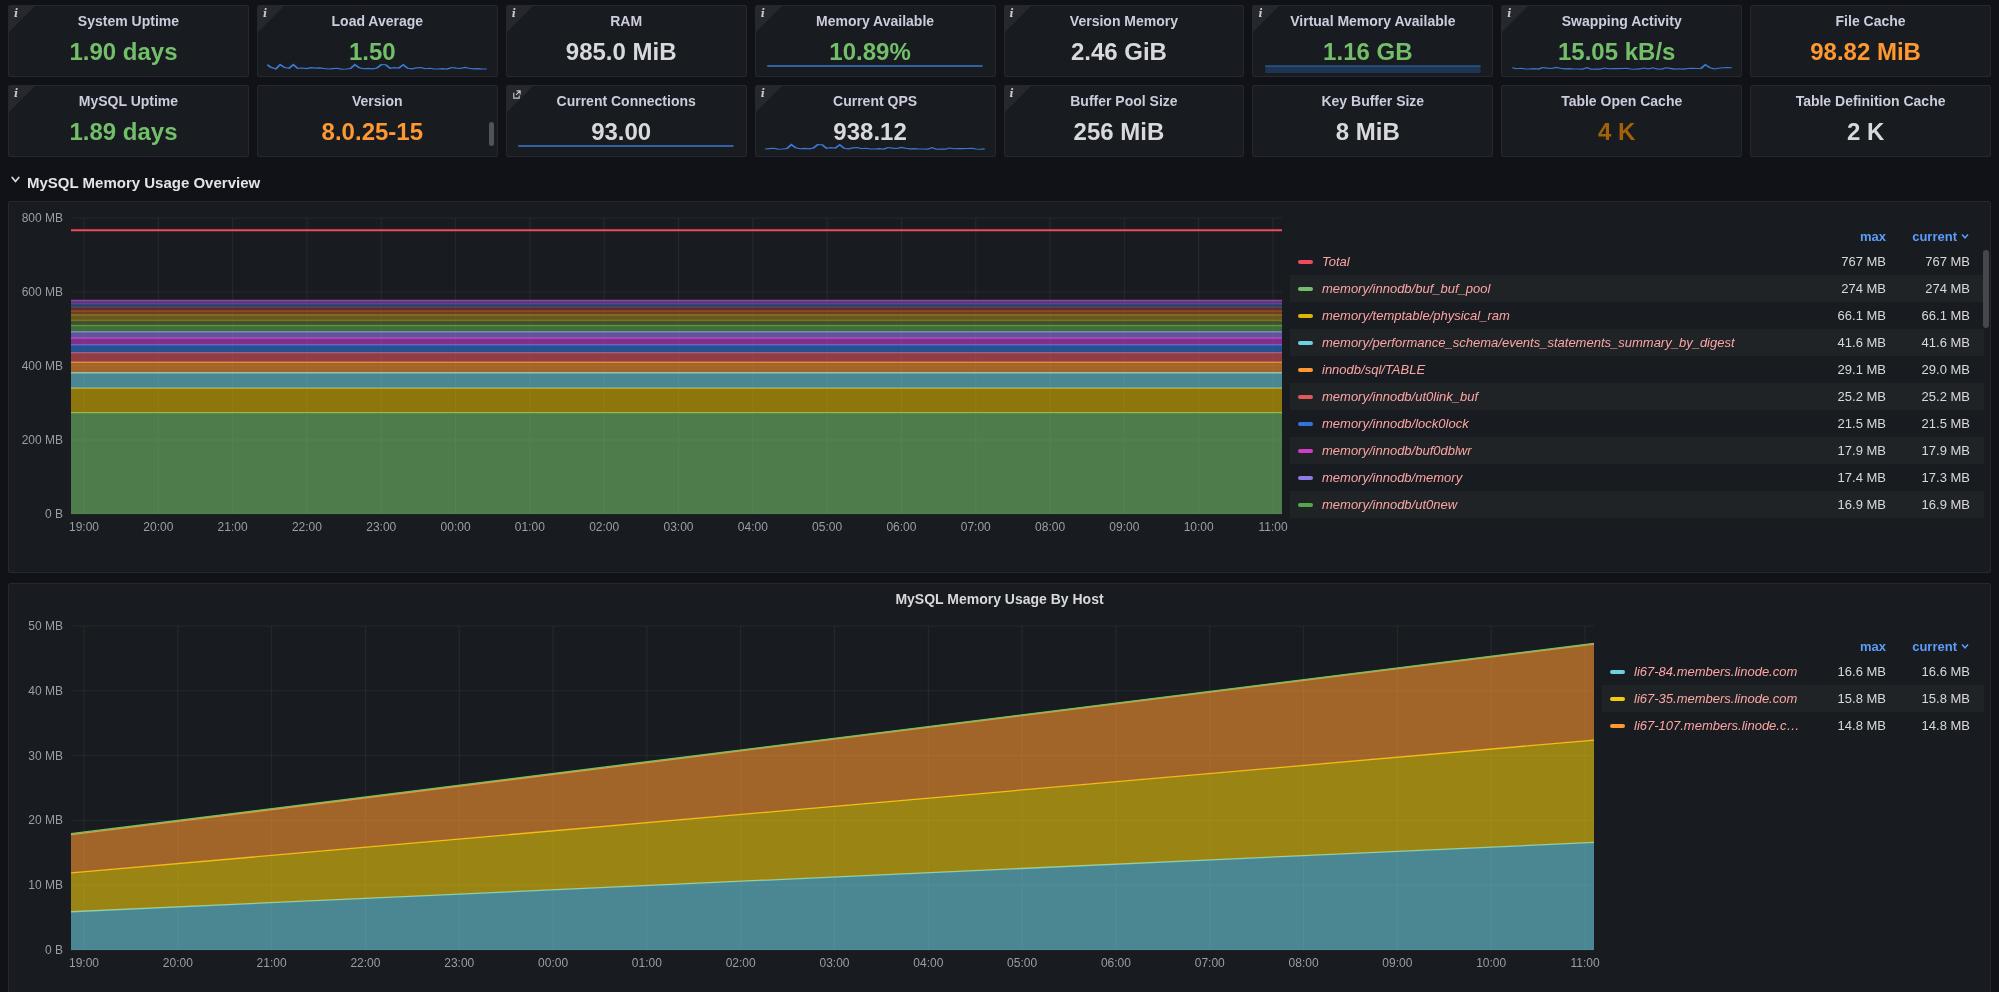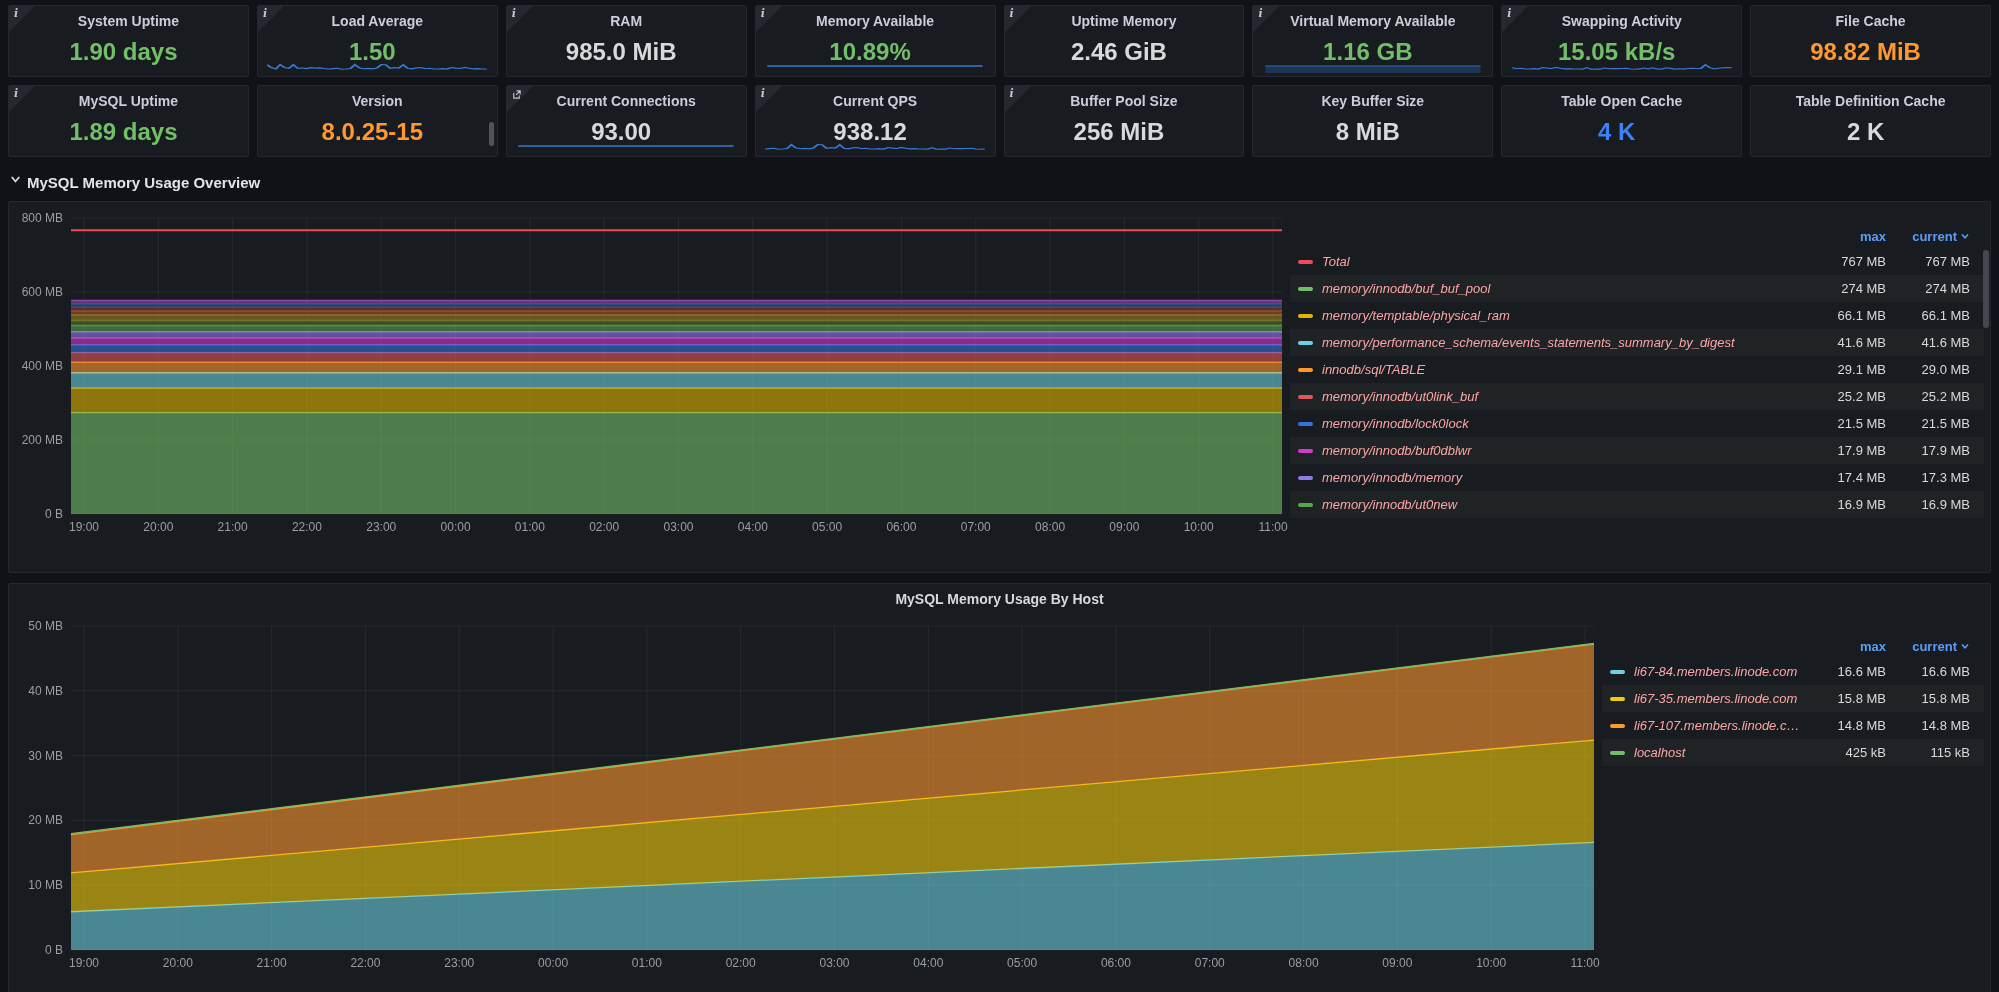--- a/index.html
+++ b/index.html
@@ -77,21 +77,21 @@
         <span class="corner-glyph">i</span>
         <div class="stat-title">Memory Available</div>
         <div class="stat-value" style="color: rgb(115, 191, 105);">10.89%</div>
         <svg viewBox="0 0 100 15" preserveAspectRatio="none" class="spark">
           <line x1="1" y1="8" x2="99" y2="8" stroke="#3a78d1" stroke-width="1.3"></line>
         </svg>
       </div>
       <div class="stat-panel">
         <div class="corner"></div>
         <span class="corner-glyph">i</span>
-        <div class="stat-title">Uptime Memory</div>
+        <div class="stat-title">Version Memory</div>
         <div class="stat-value" style="color: rgb(216, 217, 218);">2.46 GiB</div>
       </div>
       <div class="stat-panel">
         <div class="corner"></div>
         <span class="corner-glyph">i</span>
         <div class="stat-title">Virtual Memory Available</div>
         <div class="stat-value" style="color: rgb(115, 191, 105);">1.16 GB</div>
         <svg viewBox="0 0 100 15" preserveAspectRatio="none" class="spark">
           <path d="M1,8 L99,8 L99,15 L1,15 Z" fill="rgba(50,116,217,0.28)"></path>
           <line x1="1" y1="8" x2="99" y2="8" stroke="#2d6fb8" stroke-width="1.2"></line>
@@ -149,21 +149,21 @@
         <span class="corner-glyph">i</span>
         <div class="stat-title">Buffer Pool Size</div>
         <div class="stat-value" style="color: rgb(216, 217, 218);">256 MiB</div>
       </div>
       <div class="stat-panel">
         <div class="stat-title">Key Buffer Size</div>
         <div class="stat-value" style="color: rgb(216, 217, 218);">8 MiB</div>
       </div>
       <div class="stat-panel">
         <div class="stat-title">Table Open Cache</div>
-        <div class="stat-value" style="color: #3b82f6; text-align: center;">4 K</div>
+        <div class="stat-value" style="color: #a16207; text-align: center;">4 K</div>
       </div>
       <div class="stat-panel">
         <div class="stat-title">Table Definition Cache</div>
         <div class="stat-value" style="color: rgb(216, 217, 218);">2 K</div>
       </div>
     </div>
 
   <div class="section-header">
     <svg class="chev" width="11" height="11" viewBox="0 0 10 10">
       <path d="M2 3.2 L5 6.8 L8 3.2" fill="none" stroke="#d8d9da" stroke-width="1.6" stroke-linecap="round"></path>
@@ -422,24 +422,18 @@
               <span class="legend-label">li67-35.members.linode.com</span>
               <span class="legend-val">15.8 MB</span>
               <span class="legend-val">15.8 MB</span>
             </div>
             <div class="legend-row">
               <span class="swatch" style="background: rgb(255, 152, 48);"></span>
               <span class="legend-label">li67-107.members.linode.com</span>
               <span class="legend-val">14.8 MB</span>
               <span class="legend-val">14.8 MB</span>
             </div>
-            <div class="legend-row">
-              <span class="swatch" style="background: rgb(115, 191, 105);"></span>
-              <span class="legend-label">localhost</span>
-              <span class="legend-val">425 kB</span>
-              <span class="legend-val">115 kB</span>
-            </div>
           </div>
         </div>
     </div>
   </div>
 
 </div>
 
 </body></html>

